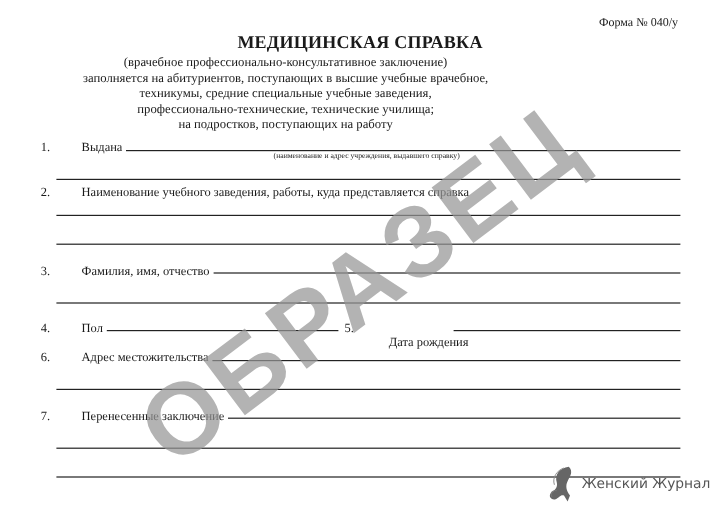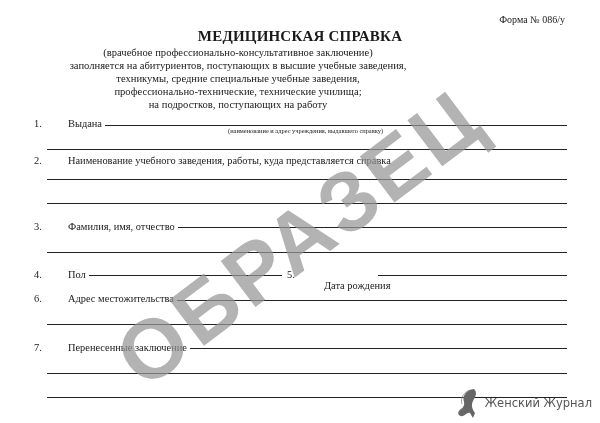--- a/index.html
+++ b/index.html
@@ -17,24 +17,24 @@
                font-family:"Liberation Sans","DejaVu Sans",sans-serif; font-weight:bold;
                font-size:84px; letter-spacing:4px; color:rgba(150,150,150,0.72); z-index:5; white-space:nowrap; }
   .logo { right:8px; bottom:4px; z-index:6; display:flex; align-items:center; }
   .logo-text { font-family:"DejaVu Sans","Liberation Sans",sans-serif; color:#555; line-height:15px; }
   .logo-t1 { font-size:11.5px;text-align:right; }
   .logo-t2 { font-size:15px; }
 </style>
 </head>
 <body>
 
-<div class="abs form-no">Форма № 086/у</div>
+<div class="abs form-no">Форма № 040/у</div>
 <div class="abs title">МЕДИЦИНСКАЯ СПРАВКА</div>
 <div class="abs sub" style="top:46px">(врачебное профессионально-консультативное заключение)</div>
-<div class="abs sub" style="top:59px">заполняется на абитуриентов, поступающих в высшие учебные заведения,</div>
+<div class="abs sub" style="top:59px">заполняется на абитуриентов, поступающих в высшие учебные врачебное,</div>
 <div class="abs sub" style="top:72px">техникумы, средние специальные учебные заведения,</div>
 <div class="abs sub" style="top:85px">профессионально-технические, технические училища;</div>
 <div class="abs sub" style="top:98px">на подростков, поступающих на работу</div>
 
 <div class="abs num" style="left:34px;top:118px">1.</div>
 <div class="abs lbl" style="left:48px;top:118px">Выдана</div>
 <div class="abs line" style="left:88px;top:125px;width:479px"></div>
 <div class="abs hint" style="left:228px;top:127px">(наименование и адрес учреждения, выдавшего справку)</div>
 <div class="abs line" style="left:47px;top:149px;width:520px"></div>
 

